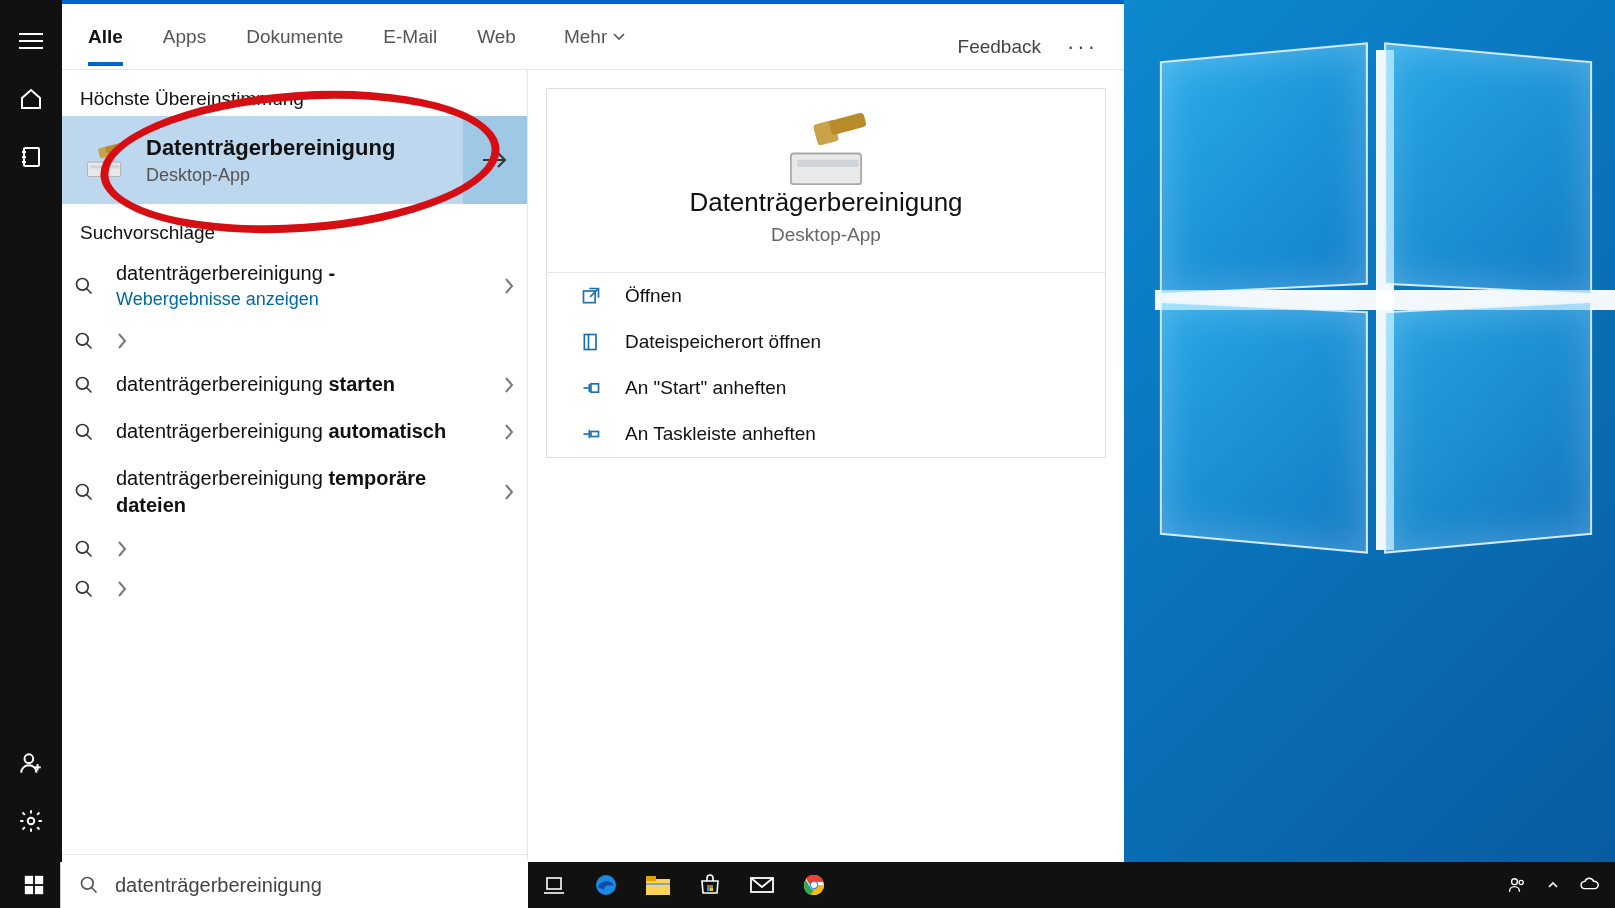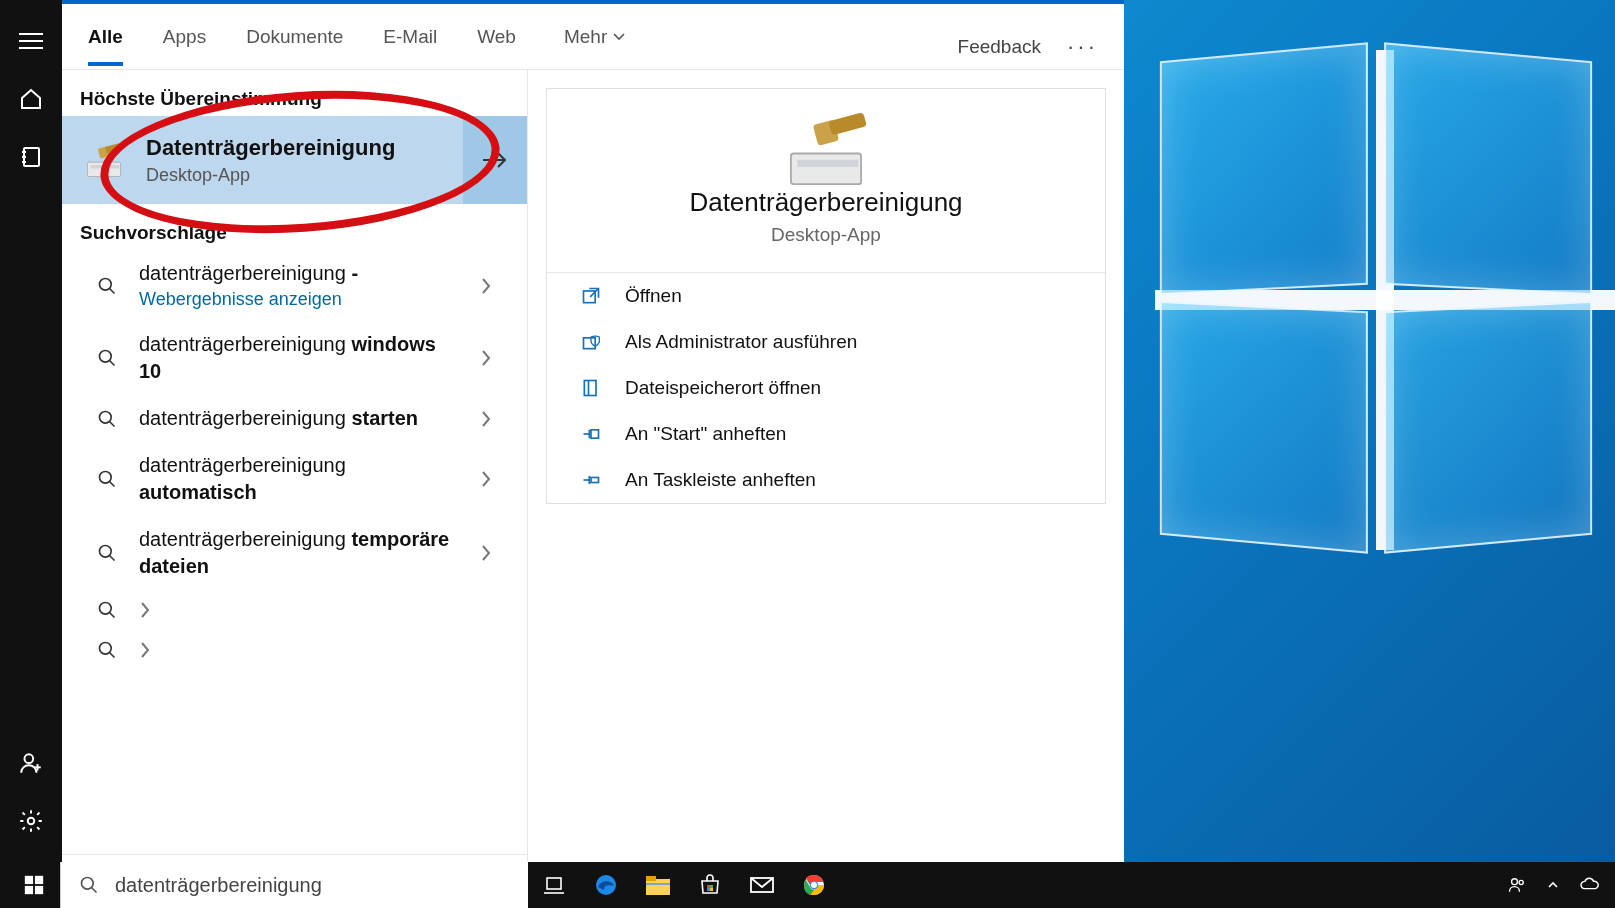--- a/index.html
+++ b/index.html
@@ -34,36 +34,36 @@
 .tab { color: #555; font-size: 19px; cursor: pointer; padding: 18px 0 14px; border-bottom: 4px solid transparent; }
 .tab.active { color: #111; font-weight: 600; border-bottom-color: #0066cc; }
 .tabs .more { display: inline-flex; align-items: center; gap: 6px; margin-left: 8px; }
 .right-tools { margin-left: auto; display: flex; align-items: center; gap: 26px; color: #444; font-size: 19px; margin-top: 20px; }
 .dots { font-size: 22px; letter-spacing: 3px; cursor: pointer; }
 
 .columns { flex: 1; display: flex; }
 .col-left { width: 466px; border-right: 1px solid #e6e6e6; display: flex; flex-direction: column; }
 .col-right { flex: 1; }
 
-.section-header { font-weight: 700; font-size: 19px; padding: 18px 18px 6px; color: #111; }
+.section-header { font-weight: 400; font-size: 19px; padding: 18px 18px 6px; color: #111; }
 
 .top-match { position: relative; }
 .top-match-row { display: flex; align-items: stretch; background: #bcd7ee; height: 88px; }
 .top-match-main { flex: 1; display: flex; align-items: center; gap: 18px; padding: 0 18px; cursor: pointer; }
 .top-match-main .title { font-size: 22px; font-weight: 600; color: #111; }
 .top-match-main .sub { font-size: 18px; color: #555; margin-top: 4px; }
 .top-match-arrow { width: 64px; background: #9ec8e6; display: flex; align-items: center; justify-content: center; font-size: 26px; color: #333; cursor: pointer; }
 
 
 .ring {
   position: absolute; left: 38px; top: -24px; width: 400px; height: 140px;
   border: 8px solid #d40e12; border-radius: 50%; transform: rotate(-4deg); pointer-events: none;
 }
 
-.suggestion { display: flex; align-items: center; padding: 10px 35px; gap: 18px; cursor: pointer; }
+.suggestion { display: flex; align-items: center; padding: 10px 12px; gap: 18px; cursor: pointer; }
 .suggestion .mag { width: 24px; flex: none; color: #333; }
 .suggestion .text { flex: 1; font-size: 20px; color: #111; line-height: 1.35; }
 .suggestion .text .norm { font-weight: 400; }
 .suggestion .text .bold { font-weight: 700; }
 .suggestion .text .sub { display: block; color: #0369a1; font-size: 18px; }
 .suggestion .chev { font-size: 22px; color: #777; }
 
 .preview-card { margin: 18px; border: 1px solid #e0e0e0; background: #fff; }
 .preview-head { text-align: center; padding: 40px 20px 26px; border-bottom: 1px solid #e6e6e6; }
 .preview-head .big-icon { margin-bottom: 18px; display: flex; justify-content: center; }
@@ -218,21 +218,20 @@
                 </svg>
               </span>
             </div>
             <div class="suggestion">
               <span class="mag">
                 <svg width="20" height="20" viewBox="0 0 24 24" fill="none" stroke="#333" stroke-width="2">
                   <circle cx="10" cy="10" r="7"></circle>
                   <line x1="15" y1="15" x2="21" y2="21"></line>
                 </svg>
               </span>
-              <span class="text"><span class="norm">datenträgerbereinigung </span><span class="bold">windows 10</span></span>
               <span class="chev">
                 <svg width="12" height="20" viewBox="0 0 12 20" fill="none" stroke="#888" stroke-width="2">
                   <path d="M3 3 L9 10 L3 17"></path>
                 </svg>
               </span>
             </div>
             <div class="suggestion">
               <span class="mag">
                 <svg width="20" height="20" viewBox="0 0 24 24" fill="none" stroke="#333" stroke-width="2">
                   <circle cx="10" cy="10" r="7"></circle>
@@ -333,29 +332,20 @@
                   <rect x="3" y="6" width="14" height="14"></rect>
                   <path d="M10 3h11v11"></path>
                   <path d="M21 3 L11 13"></path>
                 </svg>
               </span>
             <span>Öffnen</span>
           </div>
           <div class="action">
             <span class="aicn">
                 <svg width="20" height="20" viewBox="0 0 24 24" fill="none" stroke="#1971b5" stroke-width="2">
-                  <rect x="3" y="7" width="14" height="13"></rect>
-                  <path d="M17 5c3 0 5 1 5 1v5c0 3-5 6-5 6s-5-3-5-6V6s2-1 5-1z" stroke-width="1.6"></path>
-                </svg>
-              </span>
-            <span>Als Administrator ausführen</span>
-          </div>
-          <div class="action">
-            <span class="aicn">
-                <svg width="20" height="20" viewBox="0 0 24 24" fill="none" stroke="#1971b5" stroke-width="2">
                   <rect x="4" y="3" width="14" height="18"></rect>
                   <path d="M9 3v18"></path>
                 </svg>
               </span>
             <span>Dateispeicherort öffnen</span>
           </div>
           <div class="action">
             <span class="aicn">
                 <svg width="20" height="20" viewBox="0 0 24 24" fill="none" stroke="#1971b5" stroke-width="2">
                   <path d="M3 12h7"></path>

